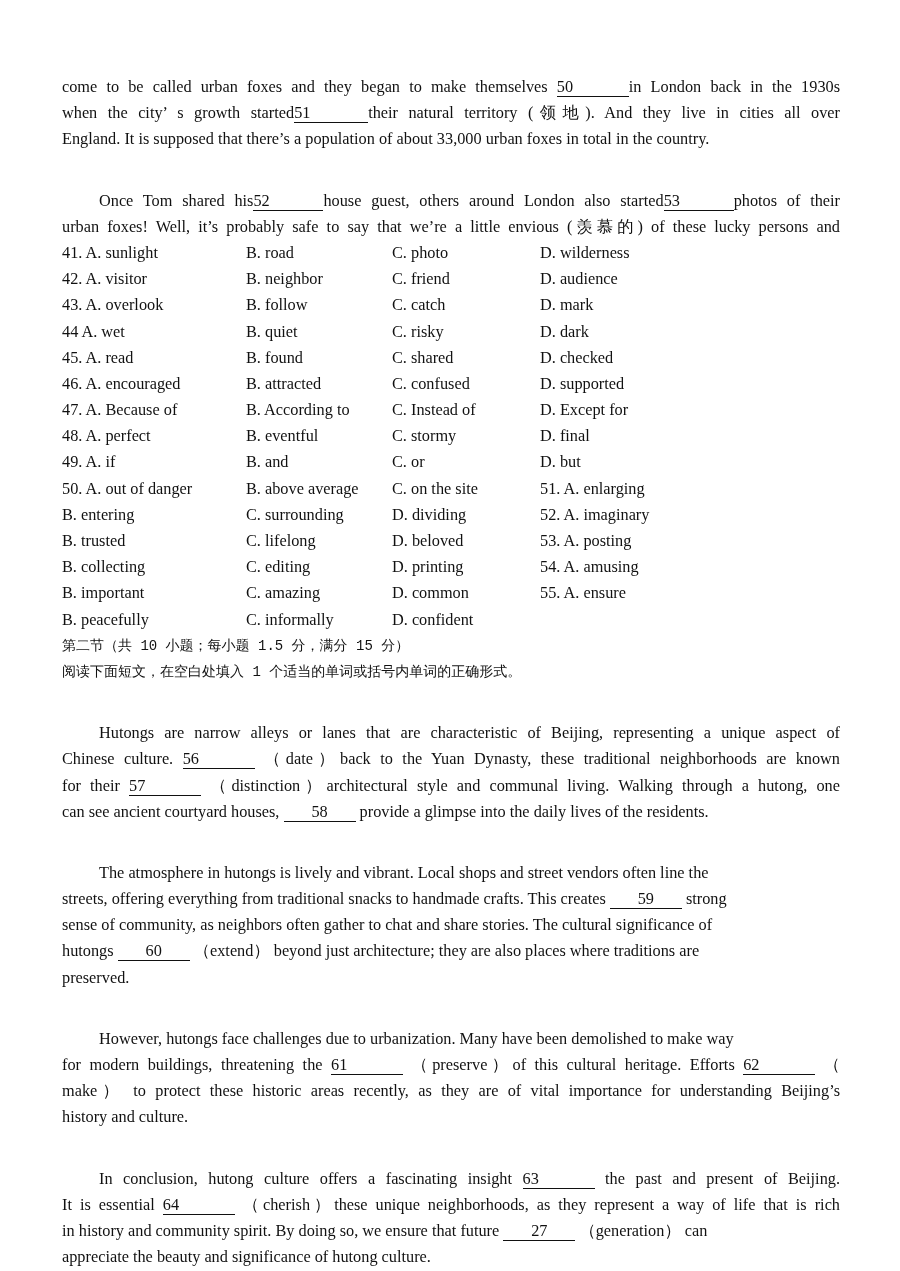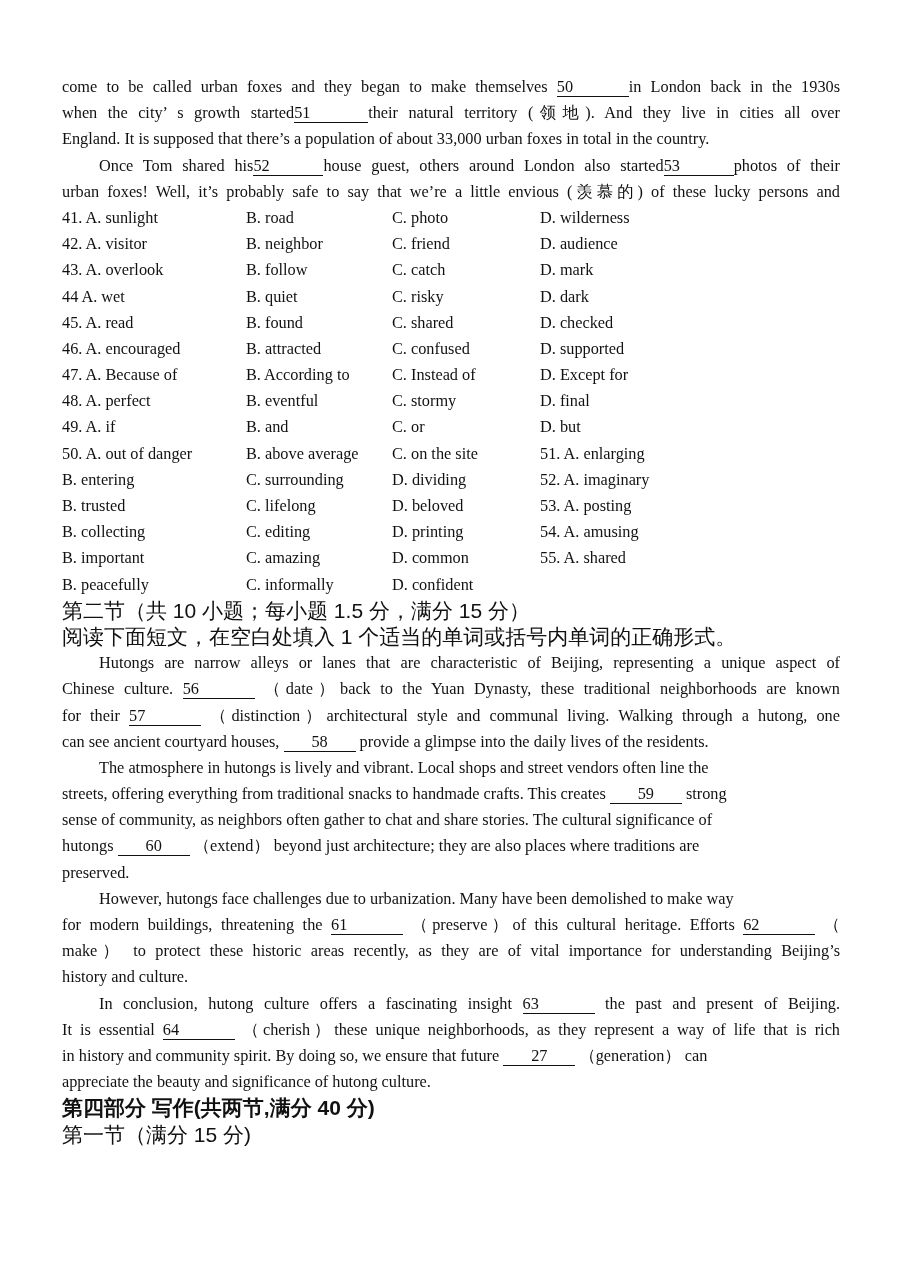--- a/index.html
+++ b/index.html
@@ -4,30 +4,30 @@
 <style>
   html, body { margin: 0; padding: 0; background: #ffffff; }
   body {
     width: 900px; height: 1271px; position: relative; overflow: hidden;
     font-family: "Liberation Serif", "DejaVu Serif", serif;
     color: #111111; font-size: 16.3px;
   }
   .page { position: absolute; left: 62px; top: 74px; width: 778px; }
   .line { height: 26.2px; line-height: 26.2px; white-space: nowrap; }
   .just { text-align: justify; text-align-last: justify; }
-  .indent { padding-left: 37px; }
+  .indent { padding-left: 37px; margin-top: 35px; }
   .blank {
     display: inline-block; border-bottom: 1.3px solid #111; text-align: center;
     line-height: 19px; height: 19px; vertical-align: baseline;
   }
   .w72 { width: 72px; } .w64 { width: 64px; } .w70 { width: 70px; } .w74 { width: 74px; }
   .opts { display: grid; grid-template-columns: 184px 146px 148px 200px; }
   .opts div { height: 26.2px; line-height: 26.2px; white-space: nowrap; font-family: Liberation Serif, serif; }
   .bold { font-weight: bold; }
-  .cn { font-family: Liberation Sans, sans-serif; font-size: 21px; }
+  .cn { font-family: Liberation Mono, monospace; font-size: 14px; }
 </style>
 </head>
 <body>
 
 <div class="page">
 
   <div>
     <div class="line just">
       <span>come to be called urban foxes and they began to make themselves </span><span class="blank w72">50</span><span>in London back in the 1930s</span>
     </div>
@@ -90,21 +90,21 @@
       <div>C. lifelong</div>
       <div>D. beloved</div>
       <div><span>53.</span> <span>A. posting</span></div>
       <div>B. collecting</div>
       <div>C. editing</div>
       <div>D. printing</div>
       <div><span>54.</span> <span>A. amusing</span></div>
       <div>B. important</div>
       <div>C. amazing</div>
       <div>D. common</div>
-      <div><span>55.</span> <span>A. shared</span></div>
+      <div><span>55.</span> <span>A. ensure</span></div>
       <div>B. peacefully</div>
       <div>C. informally</div>
       <div>D. confident</div>
     </div>
 
   <div class="line cn">第二节（共 10 小题；每小题 1.5 分，满分 15 分）</div>
   <div class="line cn">阅读下面短文，在空白处填入 1 个适当的单词或括号内单词的正确形式。</div>
 
   <div>
     <div class="line just indent">Hutongs are narrow alleys or lanes that are characteristic of Beijing, representing a unique aspect of</div>

